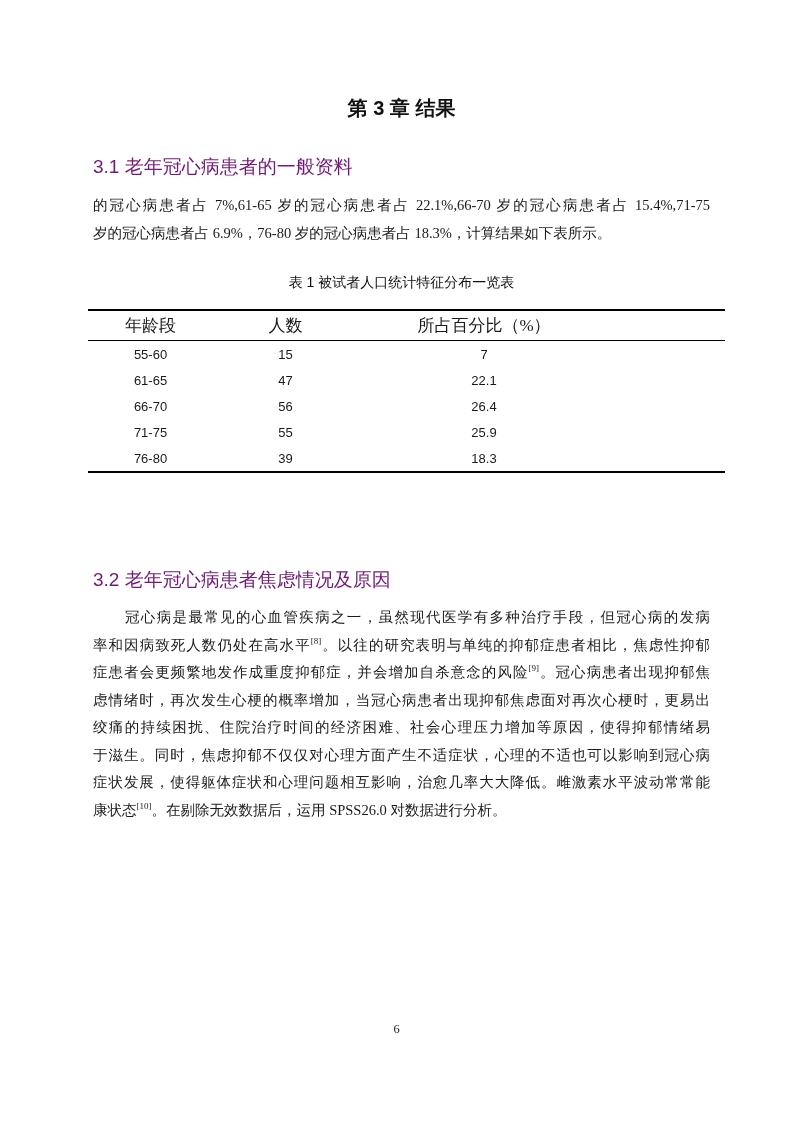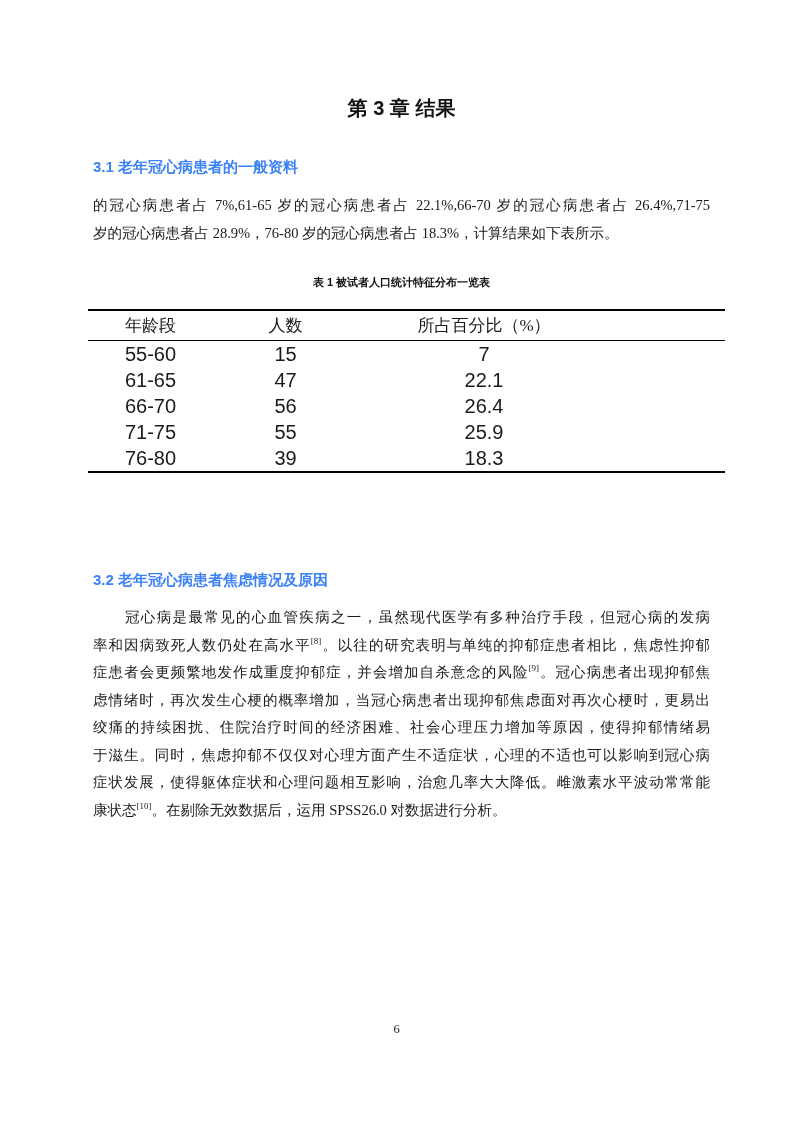--- a/index.html
+++ b/index.html
@@ -26,24 +26,24 @@
     margin-top: 96px;
     font-family: "Liberation Sans", "DejaVu Sans", sans-serif;
     font-weight: 700;
     font-size: 20px;
     line-height: 24px;
     text-align: center;
     color: #111111;
   }
   .section-heading {
     font-family: "Liberation Sans", "DejaVu Sans", sans-serif;
-    font-weight: 700;
-    font-size: 15px;
+    font-weight: 400;
+    font-size: 19px;
     line-height: 22px;
-    color: #3b82f6;
+    color: #701a75;
   }
   .h31 { margin-top: 36px; }
   .h32 { margin-top: 96px; }
   .para {
     font-size: 14.5px;
     line-height: 27.5px;
     color: #1a1a1a;
   }
   .para-1 { margin-top: 14px; }
   .para-2 { margin-top: 13px; }
@@ -56,22 +56,22 @@
   }
   .indent { text-indent: 32px; }
   sup.ref {
     font-size: 9px;
     line-height: 0;
     vertical-align: 6px;
   }
   .table-caption {
     margin-top: 26px;
     font-family: "Liberation Sans", "DejaVu Sans", sans-serif;
-    font-weight: 700;
-    font-size: 11px;
+    font-weight: 400;
+    font-size: 14px;
     line-height: 18px;
     text-align: center;
     color: #111111;
   }
   table.data-table {
     margin-top: 18px;
     margin-left: -5px;
     width: 637px;
     border-collapse: collapse;
     border-top: 2.5px solid #000000;
@@ -83,21 +83,21 @@
   table.data-table th {
     font-weight: 400;
     font-family: "Liberation Serif", "DejaVu Serif", serif;
     font-size: 17px;
     height: 29px;
     text-align: center;
     padding: 0;
   }
   table.data-table td {
     font-family: "Liberation Sans", "DejaVu Sans", sans-serif;
-    font-size: 20px;
+    font-size: 13px;
     height: 26px;
     text-align: center;
     padding: 0;
   }
   .c1 { width: 125px; }
   .c2 { width: 145px; }
   .c3 { padding-right: 115px !important; }
   .page-number {
     position: absolute;
     left: 0;
@@ -112,22 +112,22 @@
 <body>
 
 <div class="page">
   <div class="content">
 
     <div class="chapter-title">第 3 章 结果</div>
 
     <div class="section-heading h31">3.1 老年冠心病患者的一般资料</div>
 
     <div class="para para-1">
-      <div class="line">的冠心病患者占 7%,61-65 岁的冠心病患者占 22.1%,66-70 岁的冠心病患者占 26.4%,71-75</div>
-      <div class="line last">岁的冠心病患者占 28.9%，76-80 岁的冠心病患者占 18.3%，计算结果如下表所示。</div>
+      <div class="line">的冠心病患者占 7%,61-65 岁的冠心病患者占 22.1%,66-70 岁的冠心病患者占 15.4%,71-75</div>
+      <div class="line last">岁的冠心病患者占 6.9%，76-80 岁的冠心病患者占 18.3%，计算结果如下表所示。</div>
     </div>
 
     <div class="table-caption">表 1 被试者人口统计特征分布一览表</div>
 
     <table class="data-table">
       <thead>
         <tr>
           <th class="c1">年龄段</th>
           <th class="c2">人数</th>
           <th class="c3">所占百分比（%）</th>

